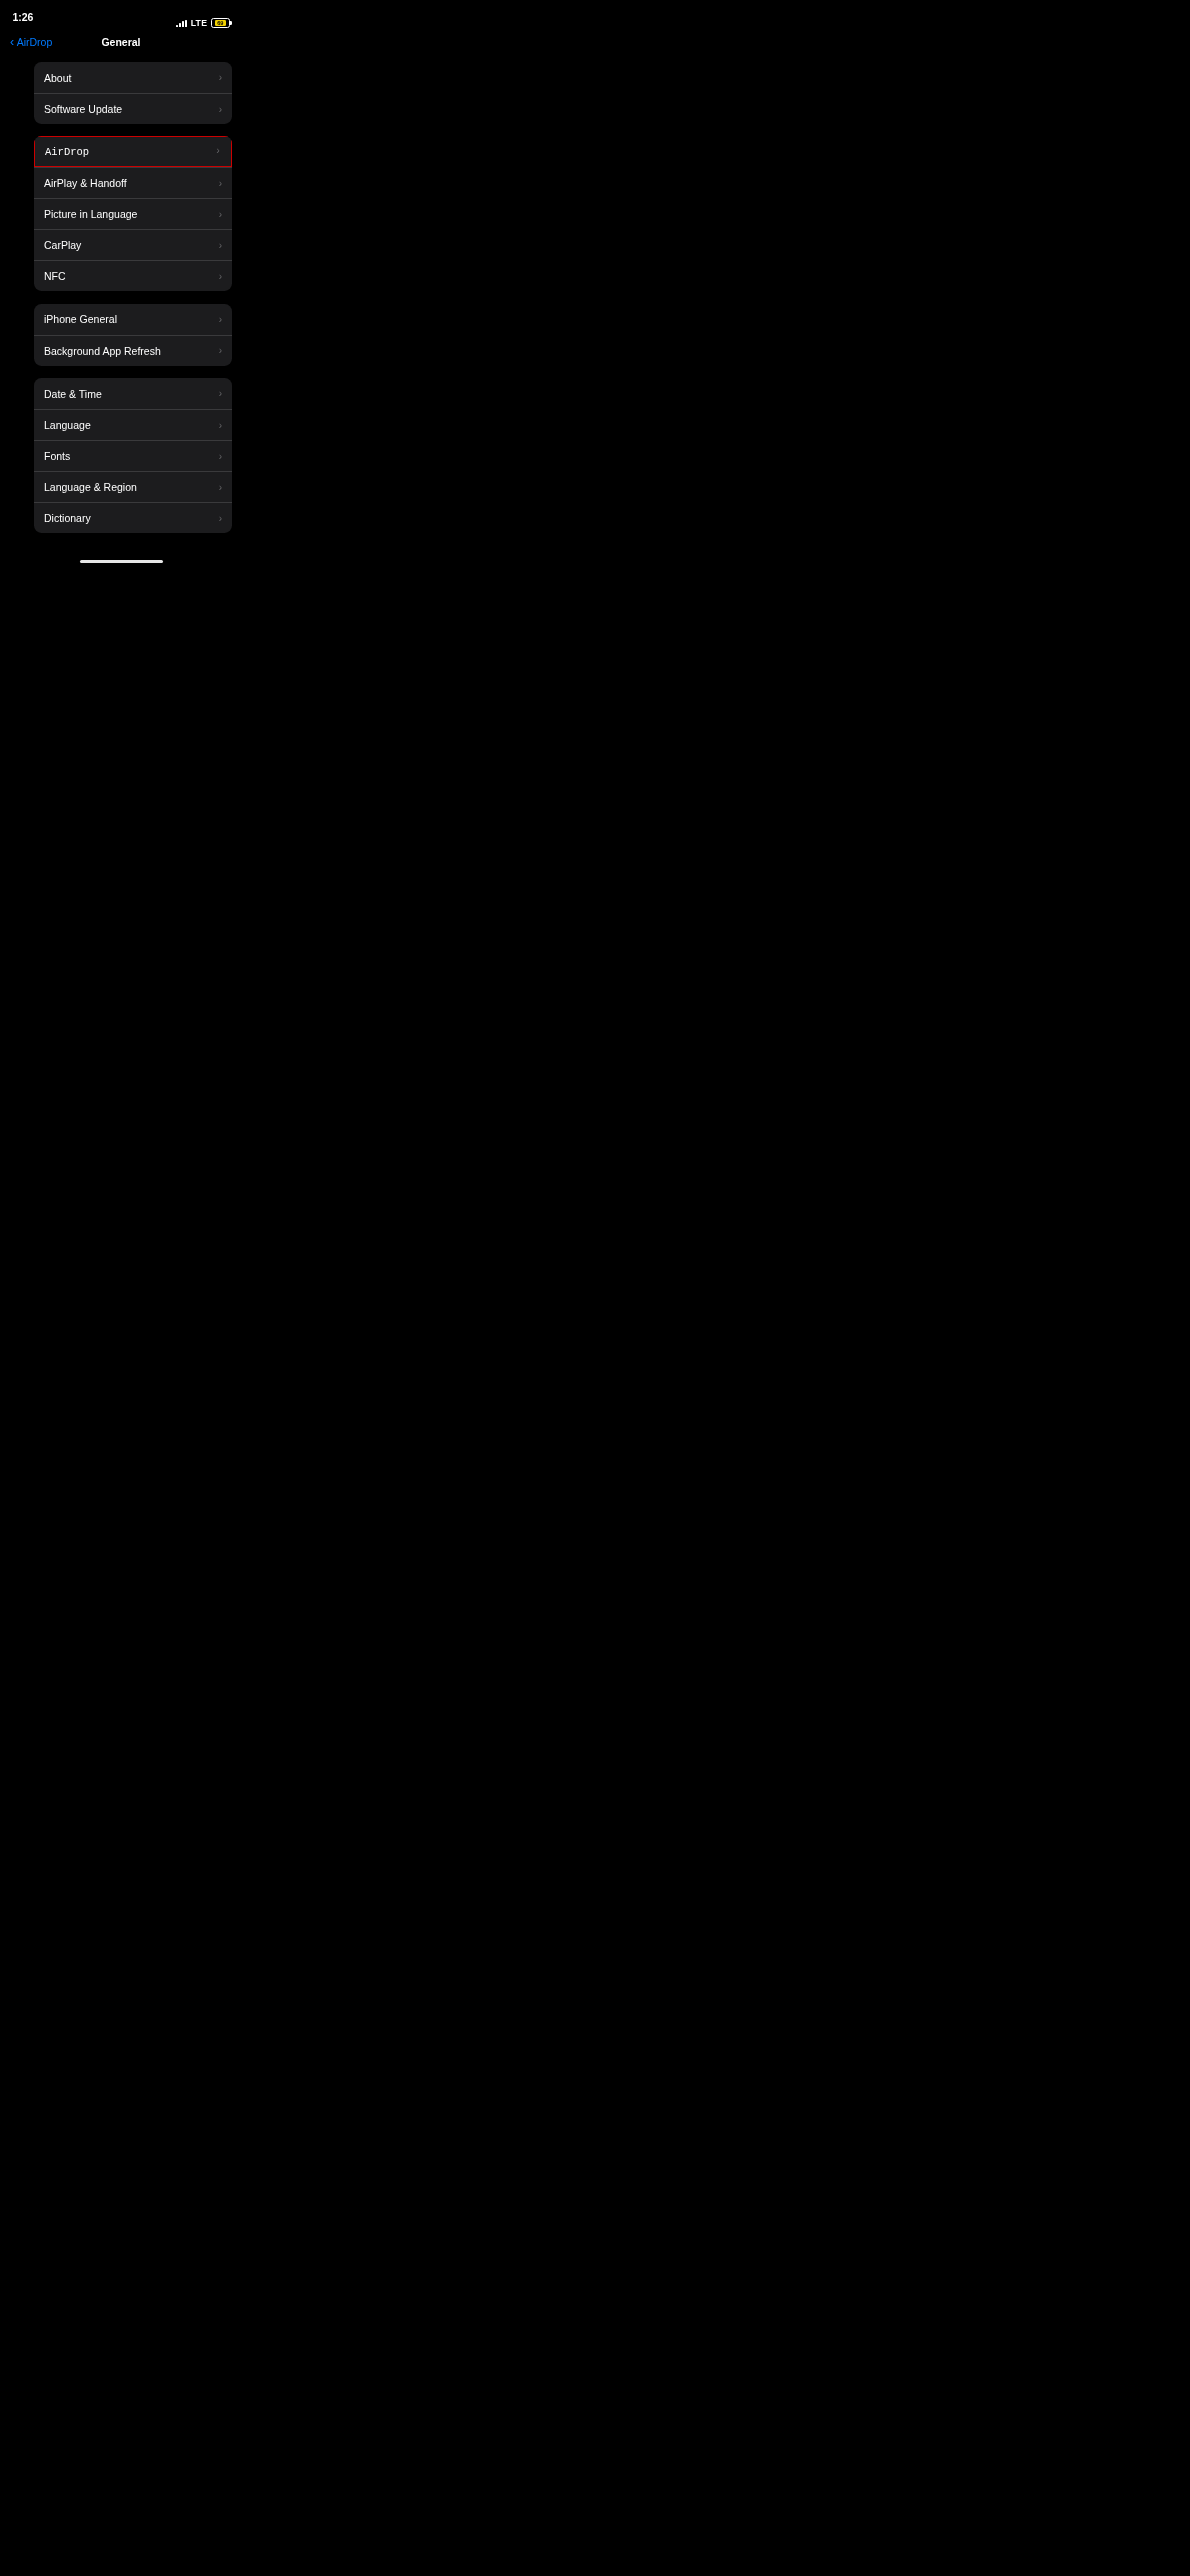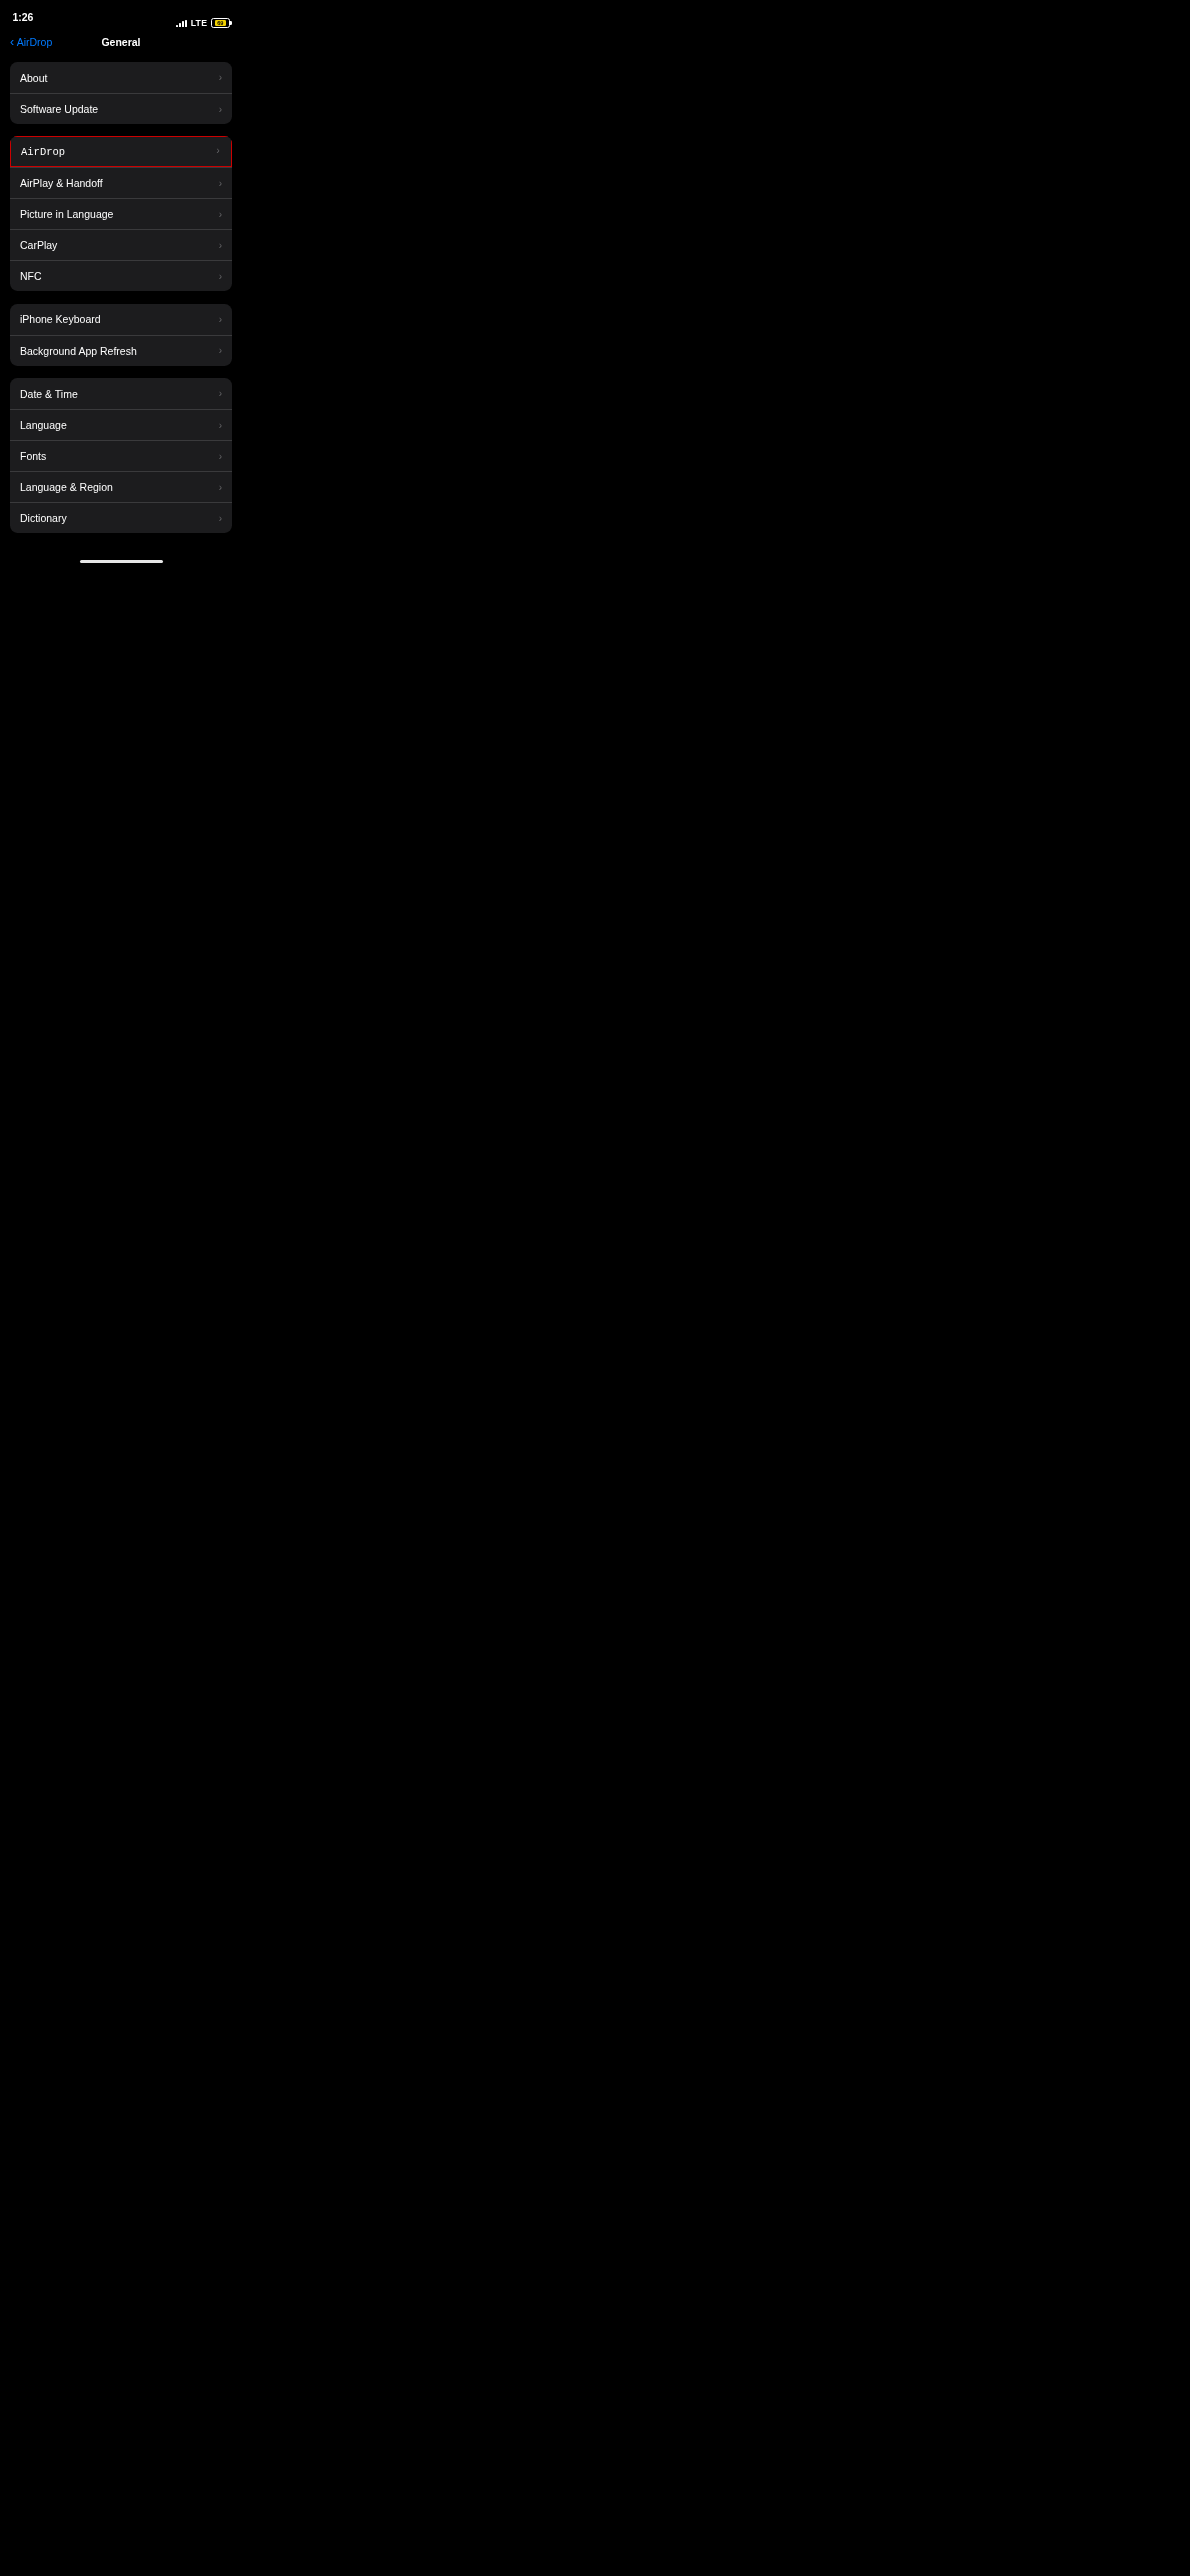--- a/index.html
+++ b/index.html
@@ -130,20 +130,21 @@
 
     .nav-title {
       font-size: 10.5px;
       font-weight: 700;
       color: #ffffff;
       text-align: left;
     }
 
     .content {
       padding: 4px 10px;
+      margin-left: 24px;
     }
 
     .settings-group {
       background: #1c1c1e;
       border-radius: 7.4px;
       overflow: hidden;
       margin-bottom: 12.4px;
     }
 
     .settings-item {
@@ -245,21 +246,21 @@
       <span class="settings-item-chevron">›</span>
     </div>
     <div class="settings-item">
       <span class="settings-item-label">NFC</span>
       <span class="settings-item-chevron">›</span>
     </div>
   </div>
 
   <div class="settings-group">
     <div class="settings-item">
-      <span class="settings-item-label">iPhone Keyboard</span>
+      <span class="settings-item-label">iPhone General</span>
       <span class="settings-item-chevron">›</span>
     </div>
     <div class="settings-item">
       <span class="settings-item-label">Background App Refresh</span>
       <span class="settings-item-chevron">›</span>
     </div>
   </div>
 
   <div class="settings-group">
     <div class="settings-item">

